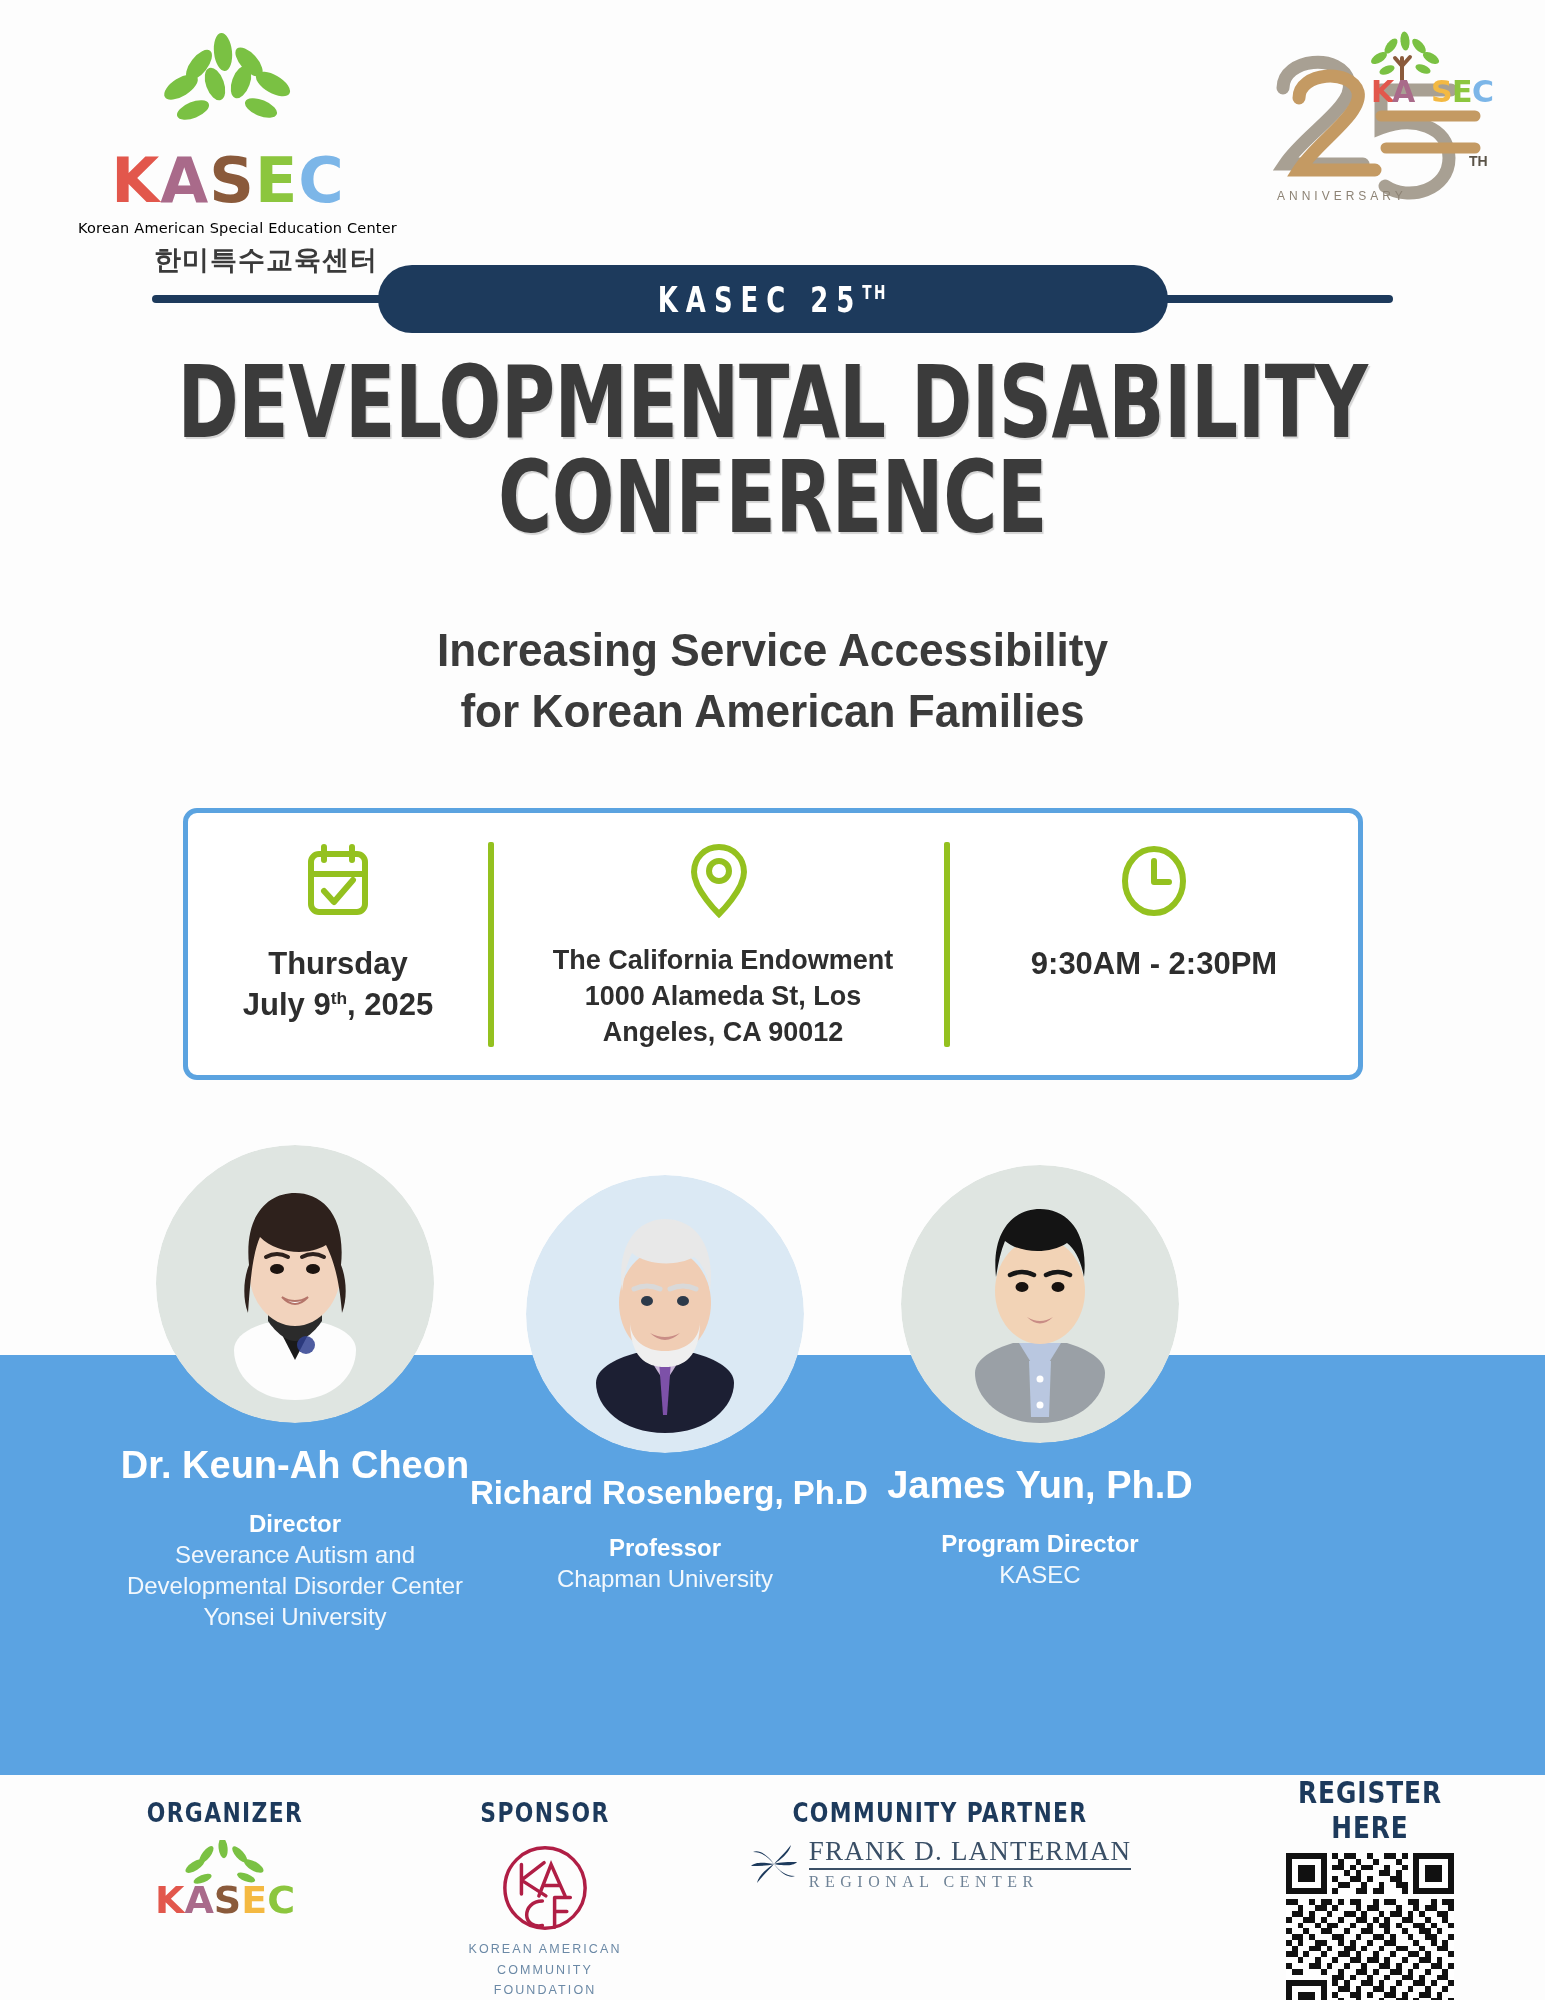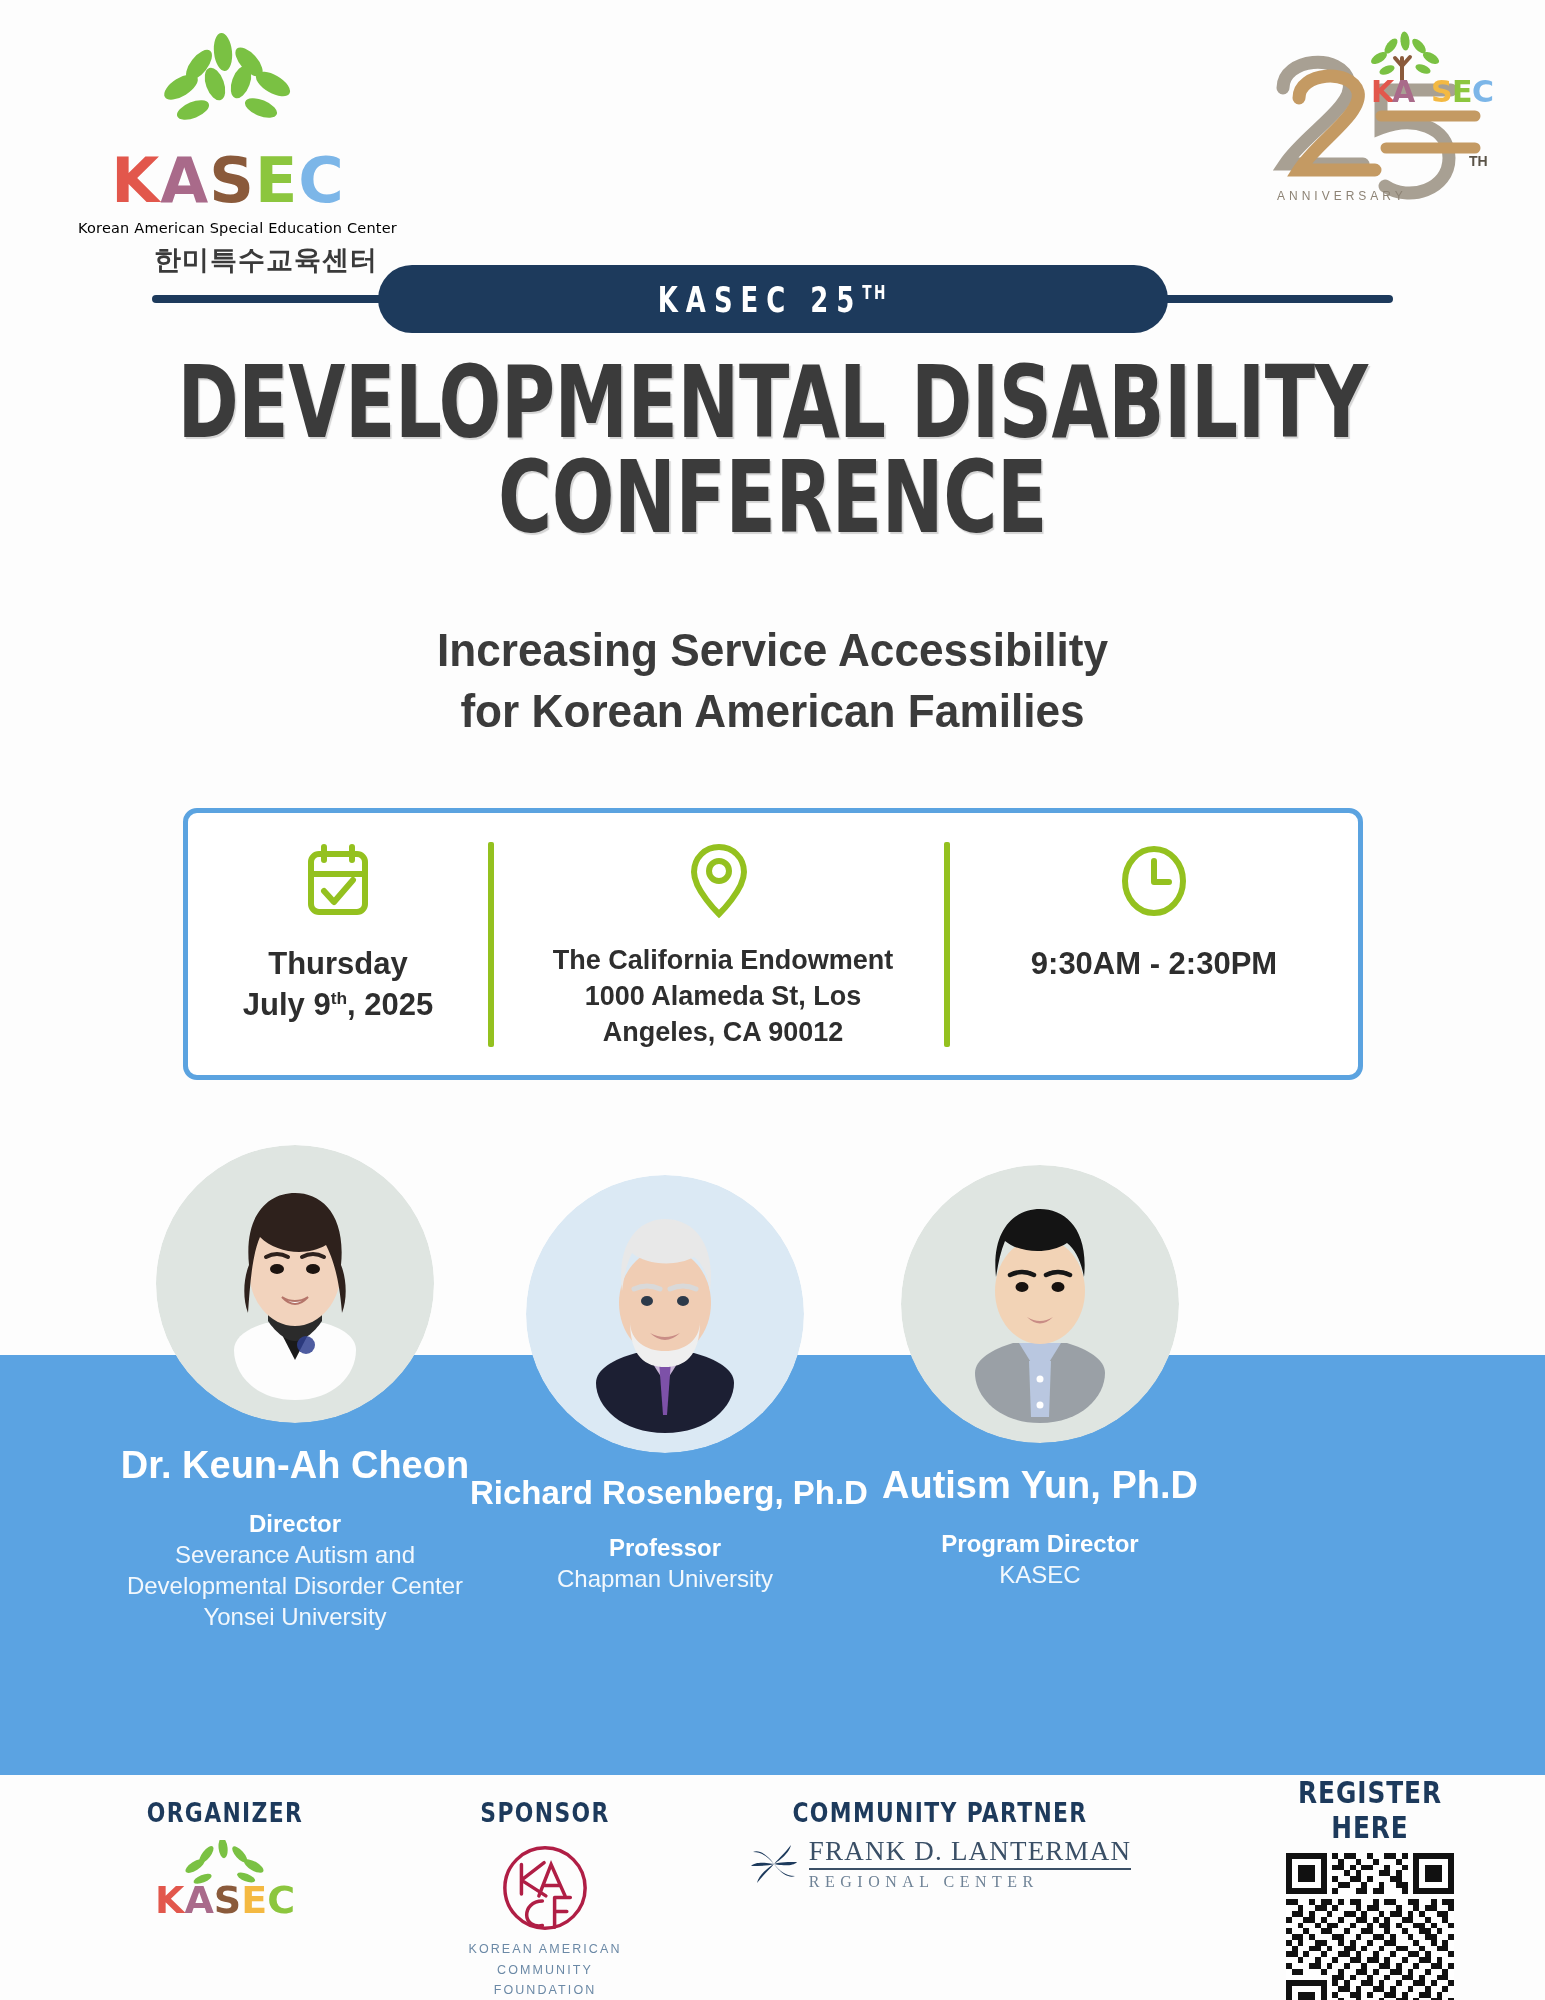--- a/index.html
+++ b/index.html
@@ -319,21 +319,21 @@
             <ellipse cx="139" cy="126" rx="45" ry="53" fill="#f2d3b6"></ellipse>
             <path d="M95 112 C90 64 114 44 139 44 C164 44 188 64 183 112 C180 96 174 84 166 78 C148 90 118 88 104 76 C99 88 97 100 95 112 Z" fill="#141414"></path>
             <ellipse cx="121" cy="122" rx="6.5" ry="5" fill="#18120f"></ellipse>
             <ellipse cx="157" cy="122" rx="6.5" ry="5" fill="#18120f"></ellipse>
             <path d="M109 110 Q121 104 133 110" stroke="#171717" stroke-width="4.5" fill="none" stroke-linecap="round"></path>
             <path d="M145 110 Q157 104 169 110" stroke="#171717" stroke-width="4.5" fill="none" stroke-linecap="round"></path>
             <path d="M126 152 Q139 160 152 152 Q139 165 126 152 Z" fill="#c98d86"></path>
           </g>
         </svg>
       </div>
-      <div class="name">Autism Yun, Ph.D</div>
+      <div class="name">James Yun, Ph.D</div>
       <div class="role">Program Director</div>
       <div class="org">KASEC</div>
     </div>
 
   </div>
 
   <div class="footer">
 
     <div class="foot-col fc-org">
       <div class="foot-head">ORGANIZER</div>

